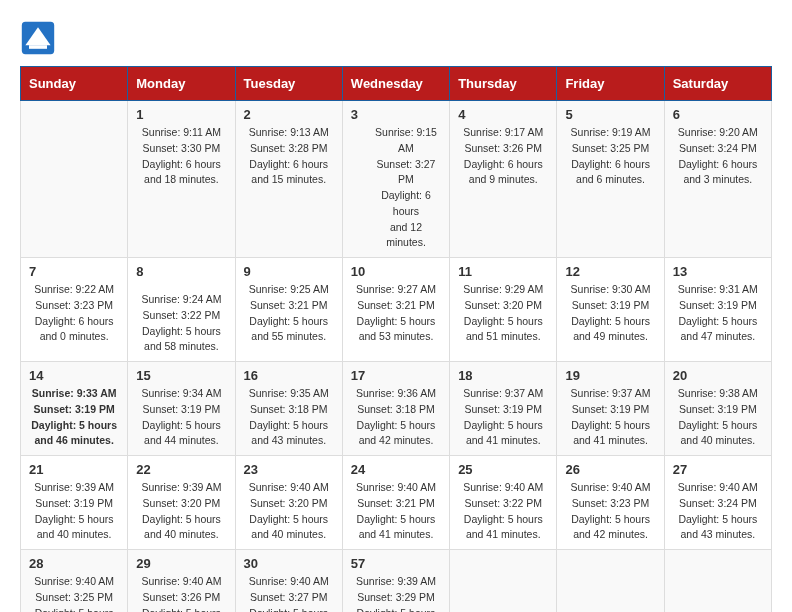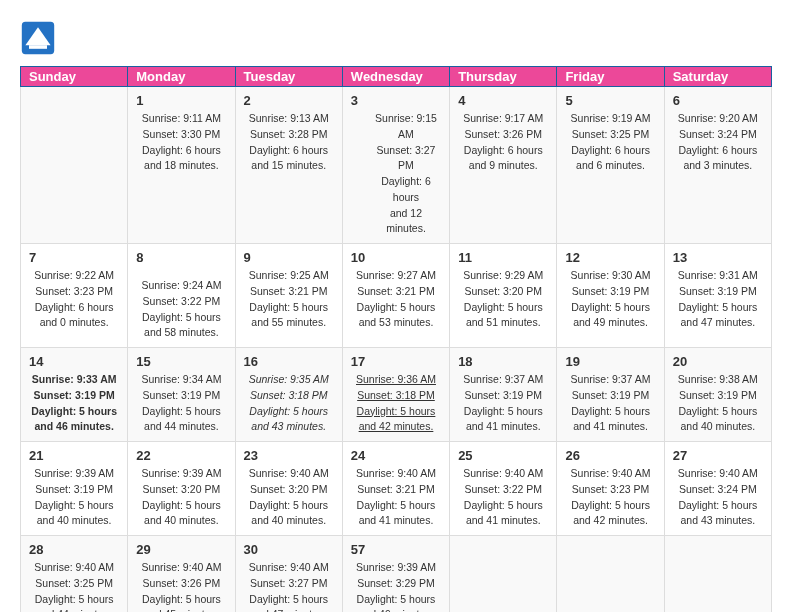--- a/index.html
+++ b/index.html
@@ -41,24 +41,24 @@
     .subtitle {
       font-size: 14px;
       color: #555;
     }
     table {
       width: 100%;
       border-collapse: collapse;
       border: 1px solid #ccc;
     }
     thead th {
-      background-color: #ec4899;
+      background-color: #b91c1c;
       color: #fff;
       text-align: left;
-      padding: 2px 8px;
+      padding: 9px 8px;
       font-size: 13px;
       border: 1px solid #1a5fa0;
     }
     tbody td {
       vertical-align: top;
       padding: 6px 8px;
       border: 1px solid #ddd;
       width: 14.28%;
       min-height: 80px;
       font-size: 11px;
@@ -221,28 +221,28 @@
         </td>
         <td>
           <span class="day-num">15</span>
           <div class="cell-info" style="white-space: pre-line;">Sunrise: 9:34 AM
 Sunset: 3:19 PM
 Daylight: 5 hours
 and 44 minutes.</div>
         </td>
         <td>
           <span class="day-num">16</span>
-          <div class="cell-info" style="white-space: pre-line; font-style: italic;">Sunrise: 9:35 AM
+          <div class="cell-info" style="white-space: pre-line;">Sunrise: 9:35 AM
 Sunset: 3:18 PM
 Daylight: 5 hours
 and 43 minutes.</div>
         </td>
         <td>
           <span class="day-num">17</span>
-          <div class="cell-info" style="white-space: pre-line; text-decoration: underline;">Sunrise: 9:36 AM
+          <div class="cell-info" style="white-space: pre-line;">Sunrise: 9:36 AM
 Sunset: 3:18 PM
 Daylight: 5 hours
 and 42 minutes.</div>
         </td>
         <td>
           <span class="day-num">18</span>
           <div class="cell-info" style="white-space: pre-line;">Sunrise: 9:37 AM
 Sunset: 3:19 PM
 Daylight: 5 hours
 and 41 minutes.</div>

